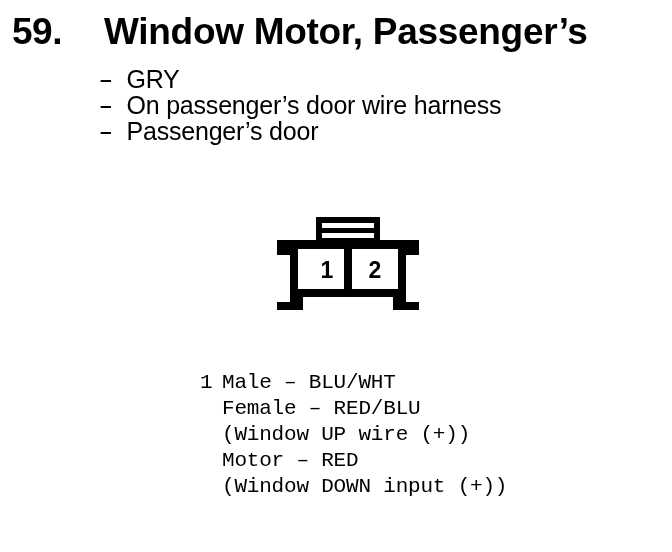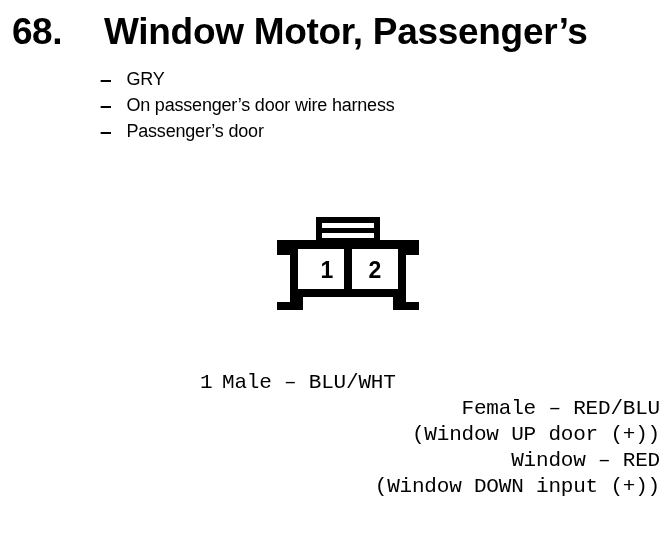--- a/index.html
+++ b/index.html
@@ -62,21 +62,21 @@
   }
   .attribute-dash {
     display: inline-block;
     width: 22px;
     font-size: 21px;
     font-weight: bold;
     vertical-align: top;
   }
   .attribute-text {
     display: inline-block;
-    font-size: 18px;
+    font-size: 25px;
     vertical-align: top;
     letter-spacing: -0.2px;
   }
 
   
   #connector-diagram {
     position: absolute;
     left: 265px;
     top: 205px;
     width: 165px;
@@ -113,31 +113,30 @@
     letter-spacing: -0.2px;
   }
   .pin-index {
     display: inline-block;
     width: 22px;
     text-align: left;
     font-size: 21px;
   }
   .pin-line-indent {
     padding-left: 22px;
-    text-align: right;
   }
   .pin-line-text {
     display: inline-block;
   }
 </style>
 </head>
 <body>
 
 <div id="header">
-  <span id="item-number">68.</span>
+  <span id="item-number">59.</span>
   <span id="page-title">Window Motor, Passenger’s</span>
 </div>
 
 <div id="attribute-list">
 
   <div class="attribute-row">
     <span class="attribute-dash">–</span>
     <span class="attribute-text">GRY</span>
   </div>
 
@@ -218,26 +217,26 @@
 <div id="pin-legend">
 
   <div class="pin-entry">
     <div class="pin-line">
       <span class="pin-index">1</span><span class="pin-line-text">Male – BLU/WHT</span>
     </div>
     <div class="pin-line pin-line-indent">
       <span class="pin-line-text">Female – RED/BLU</span>
     </div>
     <div class="pin-line pin-line-indent">
-      <span class="pin-line-text">(Window UP door (+))</span>
+      <span class="pin-line-text">(Window UP wire (+))</span>
     </div>
   </div>
 
   <div class="pin-entry">
     <div class="pin-line pin-line-indent">
-      <span class="pin-line-text">Window – RED</span>
+      <span class="pin-line-text">Motor – RED</span>
     </div>
     <div class="pin-line pin-line-indent">
       <span class="pin-line-text">(Window DOWN input (+))</span>
     </div>
   </div>
 
 </div>
 
 </body></html>

